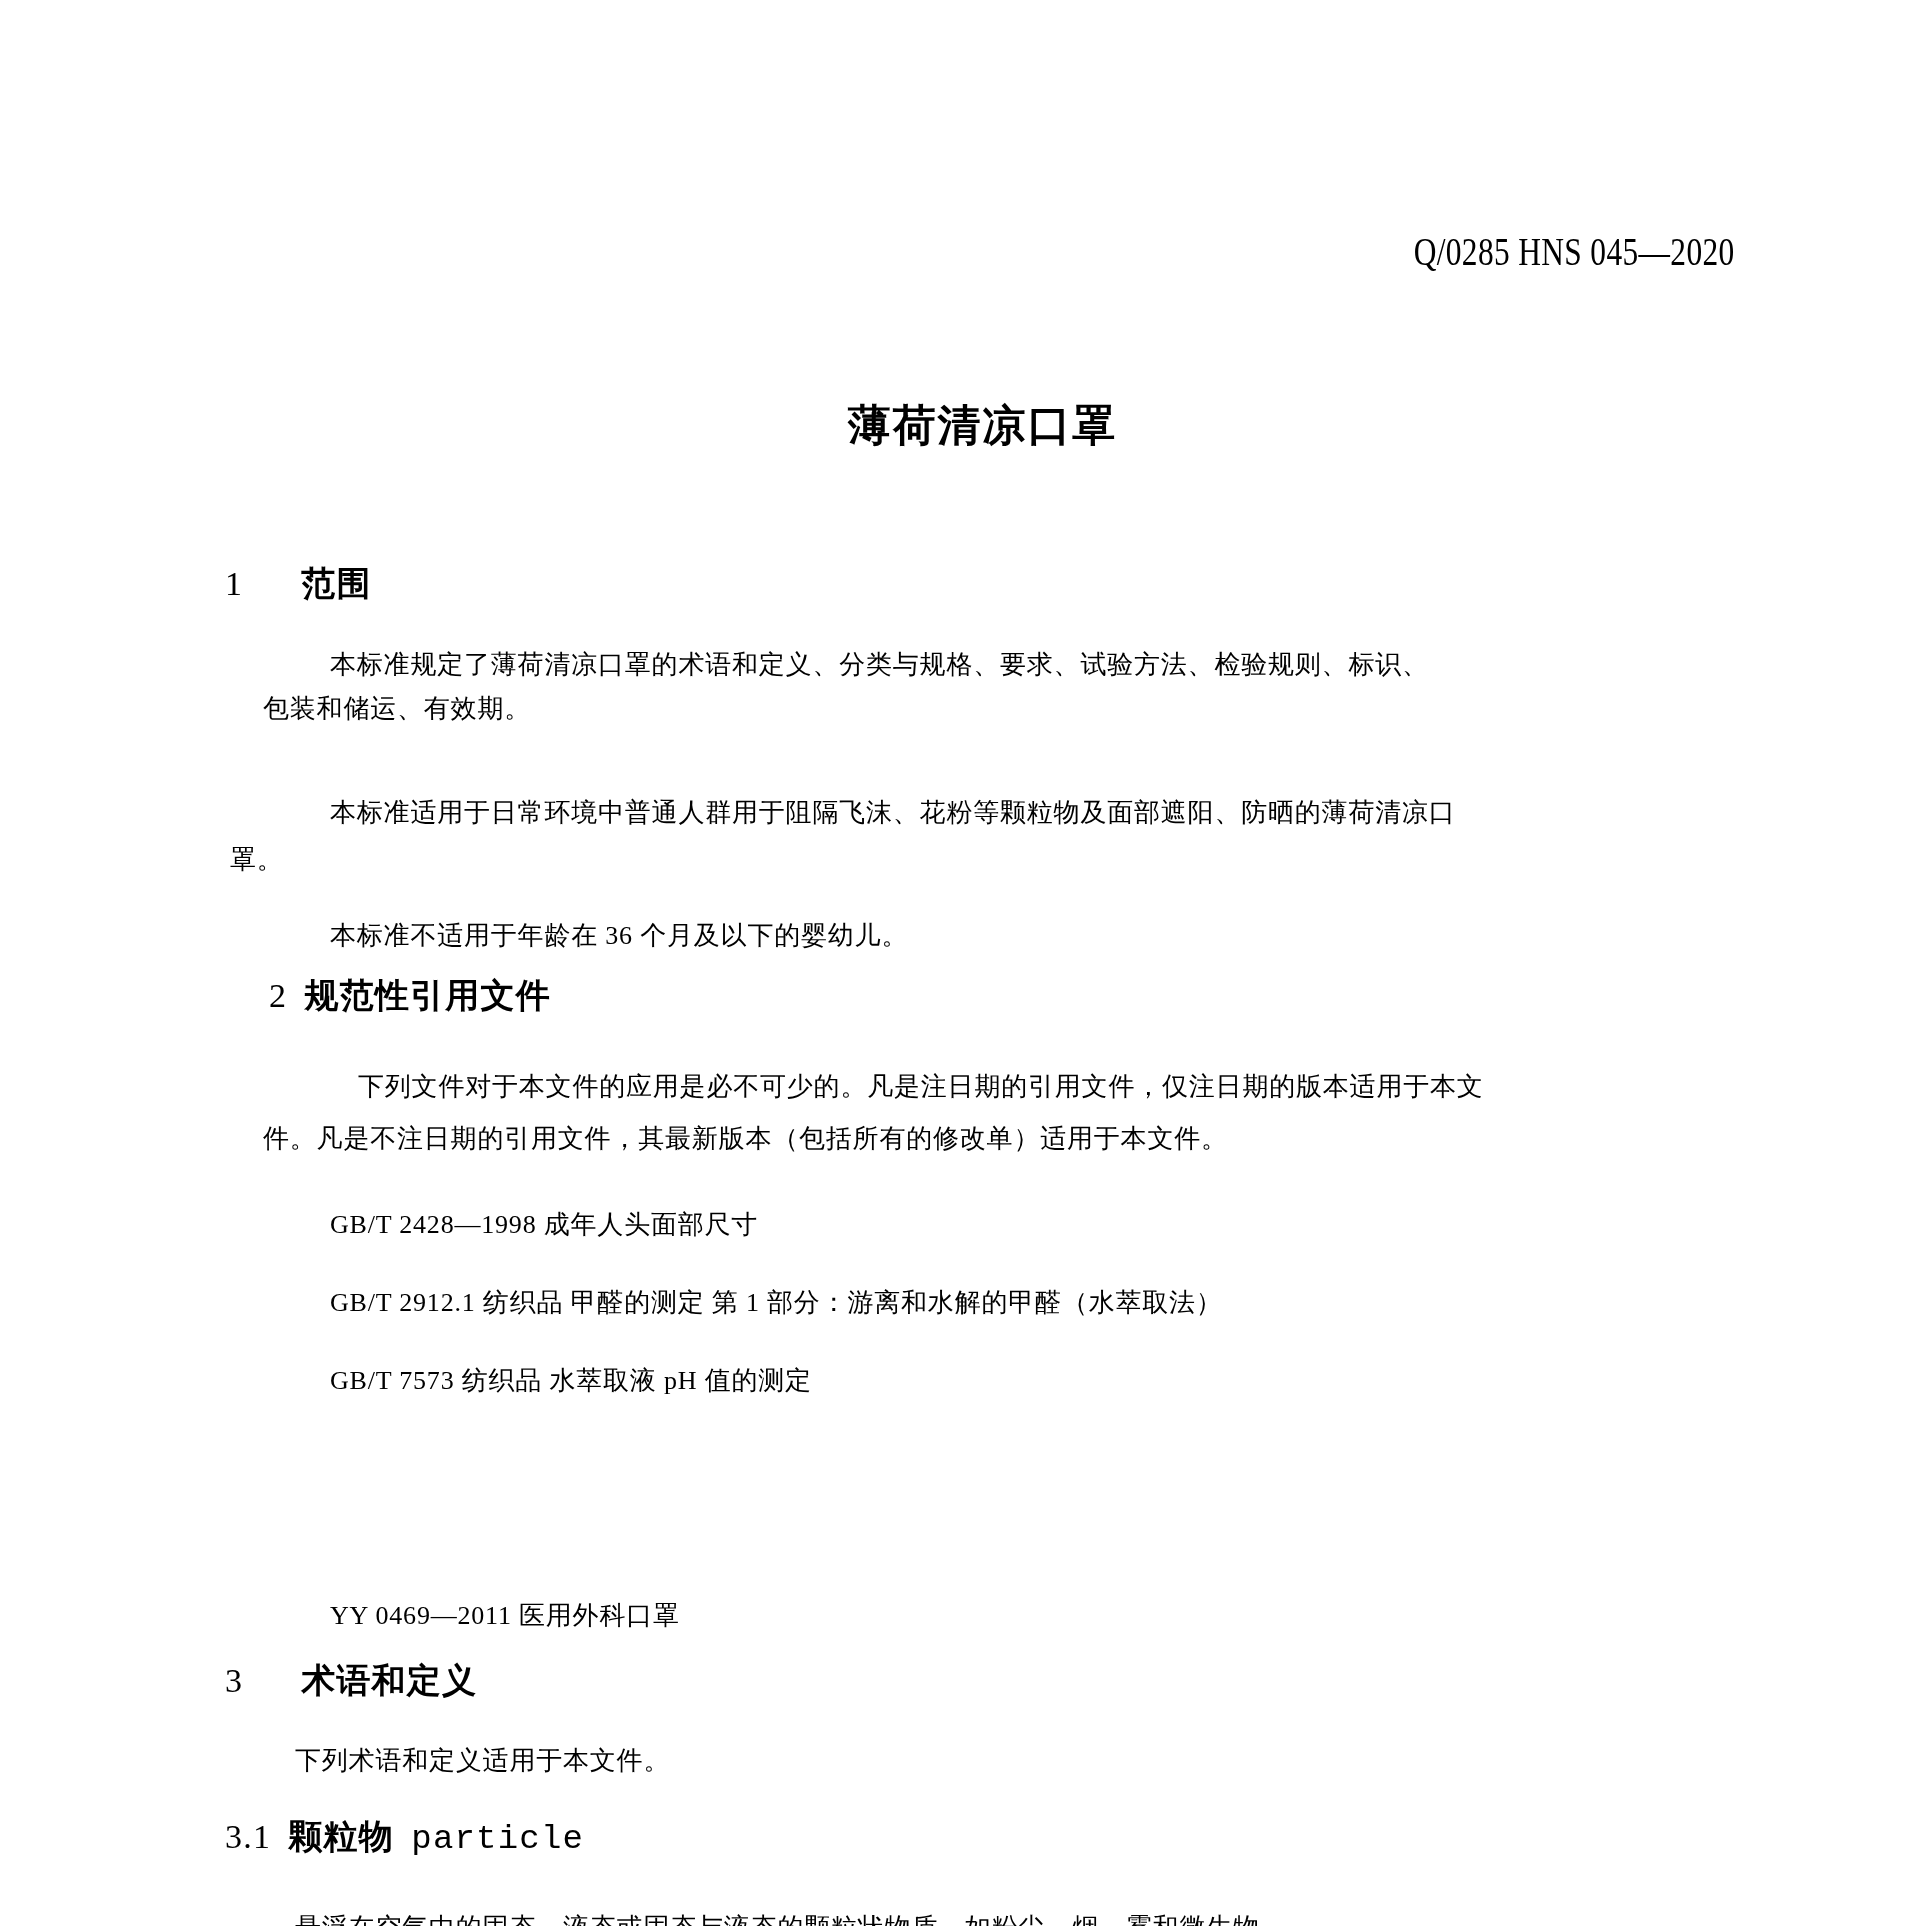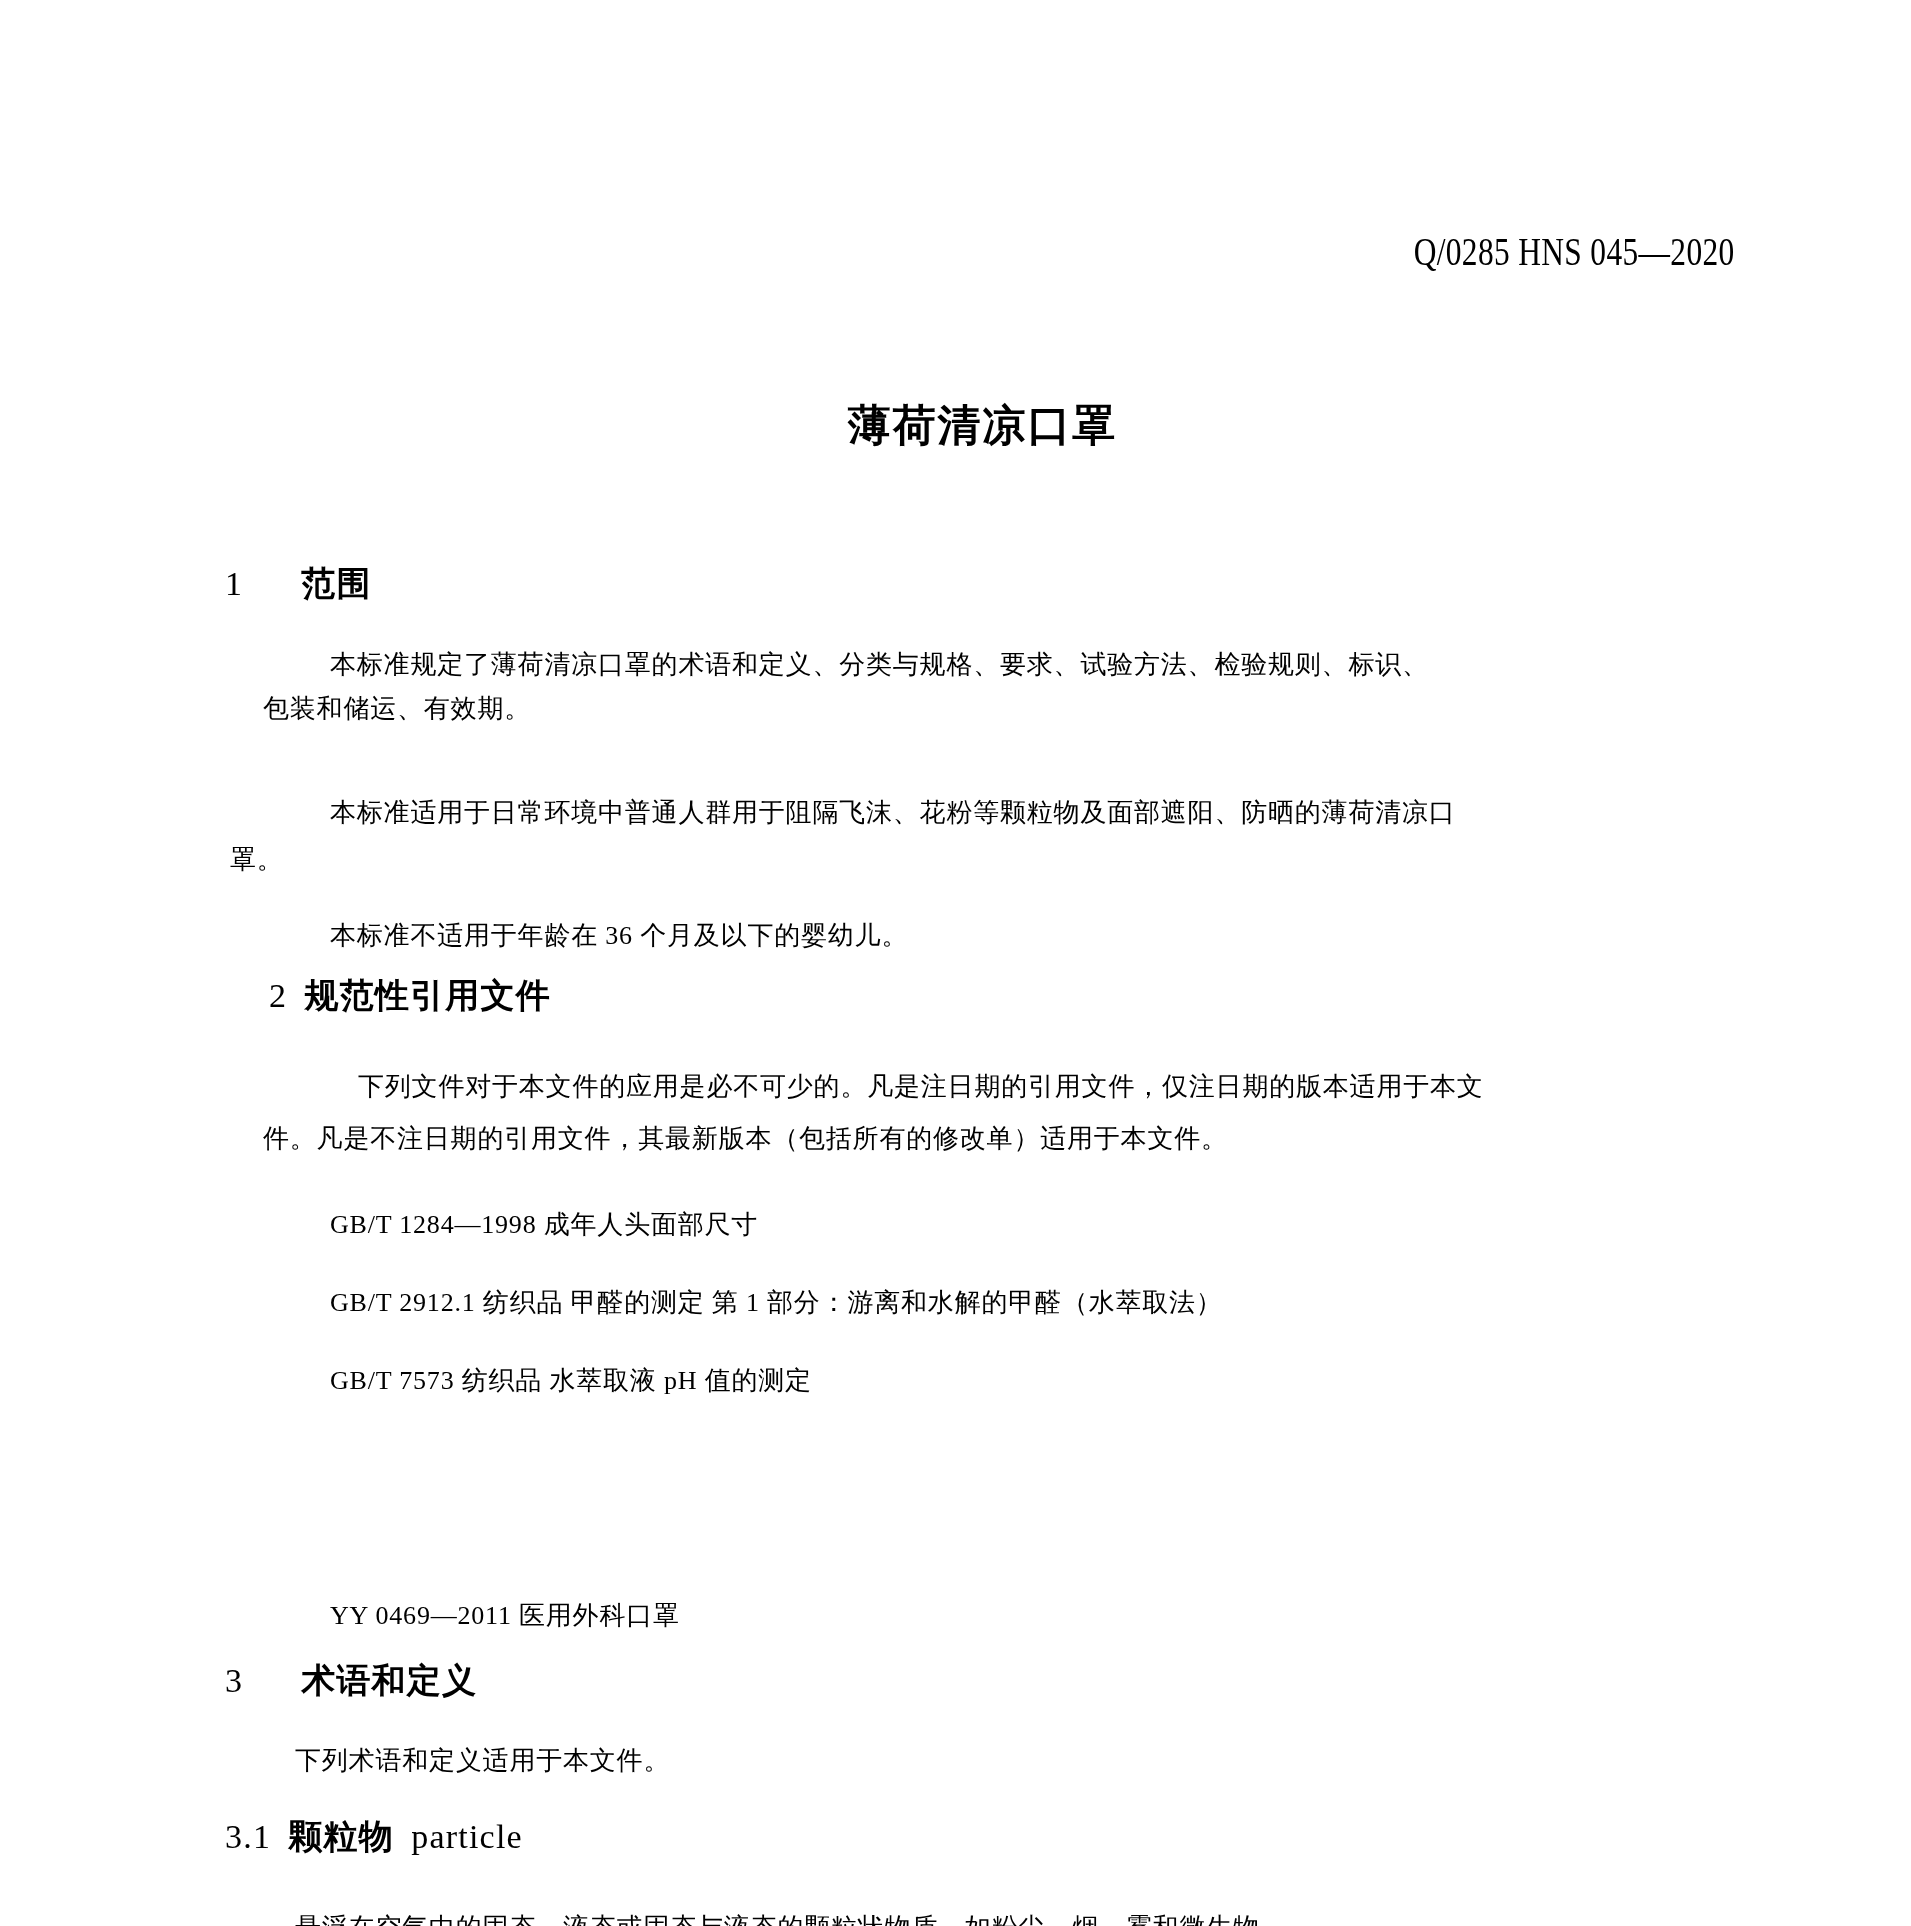--- a/index.html
+++ b/index.html
@@ -41,21 +41,21 @@
     font-family: "Liberation Sans", "DejaVu Sans", sans-serif;
     font-weight: bold;
     font-size: 34px;
     letter-spacing: 1.2px;
   }
   .heading .hnum {
     font-family: "Liberation Serif", "DejaVu Serif", serif;
     font-weight: normal;
   }
   .heading .latin {
-    font-family: Liberation Serif, serif;
+    font-family: Liberation Mono, monospace;
     font-weight: normal;
   }
   .gap { display: inline-block; }
   .gap.wide  { width: 58px; }
   .gap.small { width: 17.3px; }
 </style>
 </head>
 <body>
 
 <div class="page">
@@ -76,21 +76,21 @@
 
   <div class="line" style="top:923px; left:330px;">本标准不适用于年龄在 36 个月及以下的婴幼儿。</div>
 
   <div class="line heading" style="top:978px; left:232px;margin-left:37px;">
     <span class="hnum">2</span><span class="gap small"></span><span class="hlabel">规范性引用文件</span>
   </div>
 
   <div class="line" style="top:1074px; left:330px;margin-left:28px;">下列文件对于本文件的应用是必不可少的。凡是注日期的引用文件，仅注日期的版本适用于本文</div>
   <div class="line" style="top:1126px; left:263px;text-align:center;">件。凡是不注日期的引用文件，其最新版本（包括所有的修改单）适用于本文件。</div>
 
-  <div class="line" style="top:1212px; left:330px;">GB/T 1284—1998 成年人头面部尺寸</div>
+  <div class="line" style="top:1212px; left:330px;">GB/T 2428—1998 成年人头面部尺寸</div>
   <div class="line" style="top:1290px; left:330px;">GB/T 2912.1 纺织品 甲醛的测定 第 1 部分：游离和水解的甲醛（水萃取法）</div>
   <div class="line" style="top:1368px; left:330px;">GB/T 7573 纺织品 水萃取液 pH 值的测定</div>
   <div class="line" style="top:1603px; left:330px;">YY 0469—2011 医用外科口罩</div>
 
   <div class="line heading" style="top:1663px; left:225px;">
     <span class="hnum">3</span><span class="gap wide"></span><span class="hlabel">术语和定义</span>
   </div>
 
   <div class="line" style="top:1748px; left:295px;">下列术语和定义适用于本文件。</div>
 

